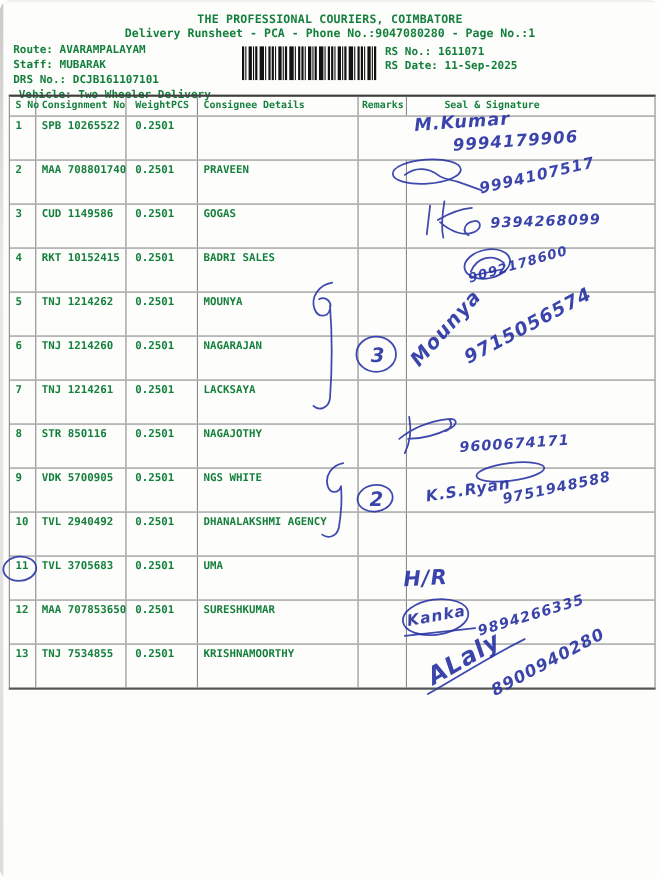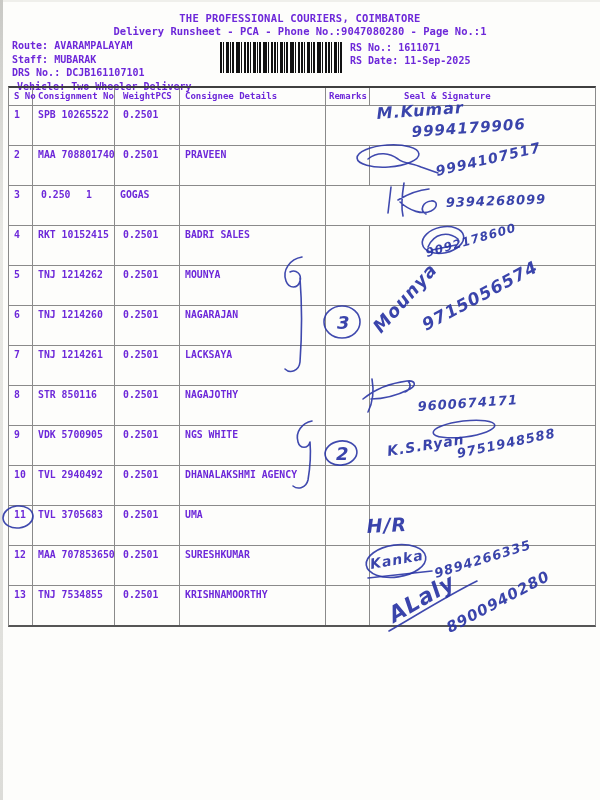--- a/index.html
+++ b/index.html
@@ -1,21 +1,22 @@
 <!DOCTYPE html>
 <html style="--ink: #2a35a5;"><head>
 <meta charset="utf-8">
 <style>
   * { margin:0; padding:0; box-sizing:border-box; }
   html,body { width:600px; height:800px; background:#ffffff; }
   .page {
     position:relative; width:600px; height:800px;
     background:#fdfdfb; overflow:hidden;
     font-family:"DejaVu Sans Mono","Liberation Mono",monospace;
-    color:#6d28d9;
+    color:#15803d;
+    border-radius:10px;
   }
   .edge-left { position:absolute; left:0; top:0; width:3px; height:100%;
     background:linear-gradient(180deg,#c9c9c5,#e9e9e5 30%,#dcdcd8); }
   .edge-top { position:absolute; left:0; top:0; width:100%; height:2px; background:#efefeb; }
 
   .doc-title { position:absolute; top:12px; left:0; width:100%;
     text-align:center; font-size:10.5px; font-weight:bold; letter-spacing:.2px; }
   .doc-subtitle { position:absolute; top:25px; left:0; width:100%;
     text-align:center; font-size:10.5px; font-weight:bold; }
 
@@ -135,20 +136,21 @@
         <span>0.250</span>
         <span>1</span>
       </div>
       <div class="td">PRAVEEN</div>
       <div class="td"></div>
       <div class="td"></div>
     </div>
 
     <div class="tr body-row">
       <div class="td">3</div>
+      <div class="td">CUD 1149586</div>
       <div class="td weight-cell">
         <span>0.250</span>
         <span>1</span>
       </div>
       <div class="td">GOGAS</div>
       <div class="td"></div>
       <div class="td"></div>
     </div>
 
     <div class="tr body-row">

